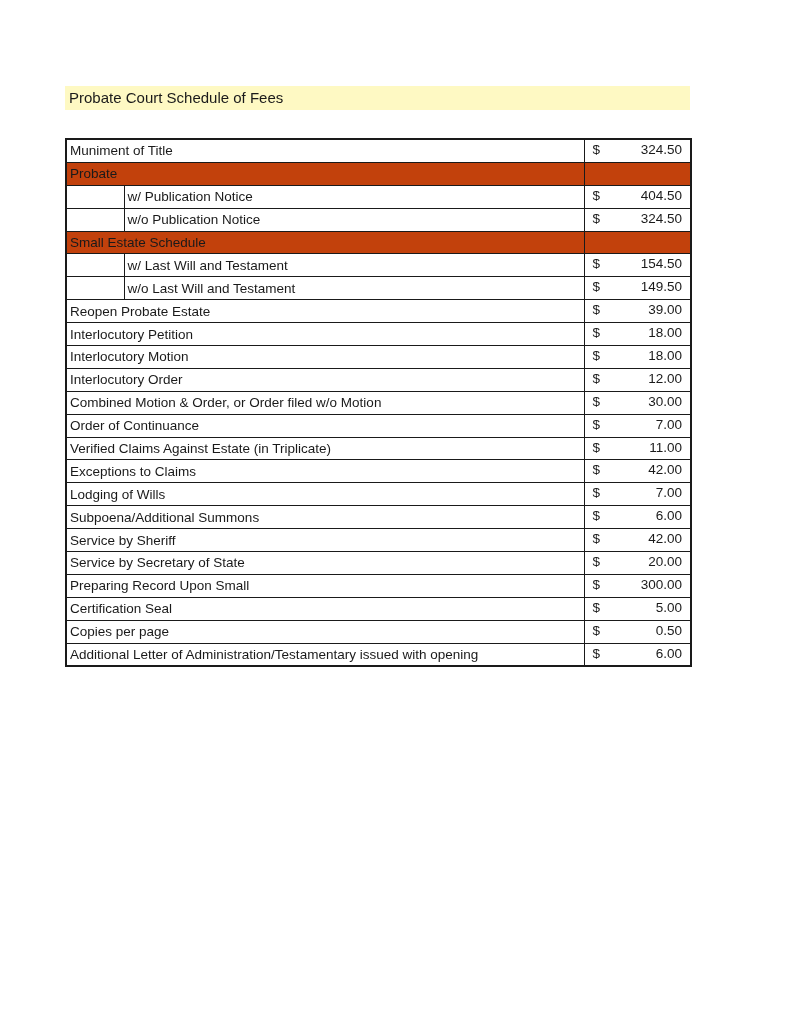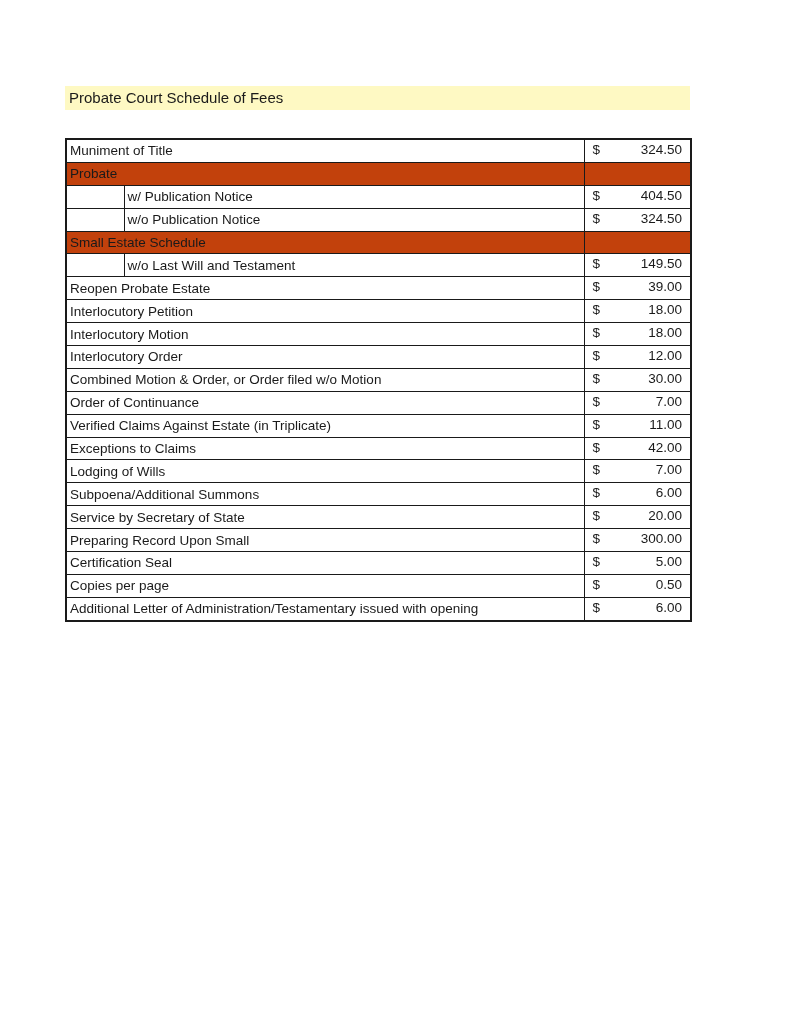--- a/index.html
+++ b/index.html
@@ -55,20 +55,28 @@
         <td></td>
         <td>w/o Publication Notice</td>
         <td class="amount">
           <span class="dollar">$</span>
           <span class="val">324.50</span>
         </td>
       </tr>
       <tr class="section">
         <td colspan="2">Small Estate Schedule</td>
         <td class="amount"></td>
+      </tr>
+      <tr>
+        <td></td>
+        <td>w/ Last Will and Testament</td>
+        <td class="amount">
+          <span class="dollar">$</span>
+          <span class="val">154.50</span>
+        </td>
       </tr>
       <tr>
         <td></td>
         <td>w/o Last Will and Testament</td>
         <td class="amount">
           <span class="dollar">$</span>
           <span class="val">149.50</span>
         </td>
       </tr>
       <tr>
@@ -135,20 +143,27 @@
         </td>
       </tr>
       <tr>
         <td colspan="2">Subpoena/Additional Summons</td>
         <td class="amount">
           <span class="dollar">$</span>
           <span class="val">6.00</span>
         </td>
       </tr>
       <tr>
+        <td colspan="2">Service by Sheriff</td>
+        <td class="amount">
+          <span class="dollar">$</span>
+          <span class="val">42.00</span>
+        </td>
+      </tr>
+      <tr>
         <td colspan="2">Service by Secretary of State</td>
         <td class="amount">
           <span class="dollar">$</span>
           <span class="val">20.00</span>
         </td>
       </tr>
       <tr>
         <td colspan="2">Preparing Record Upon Small</td>
         <td class="amount">
           <span class="dollar">$</span>

